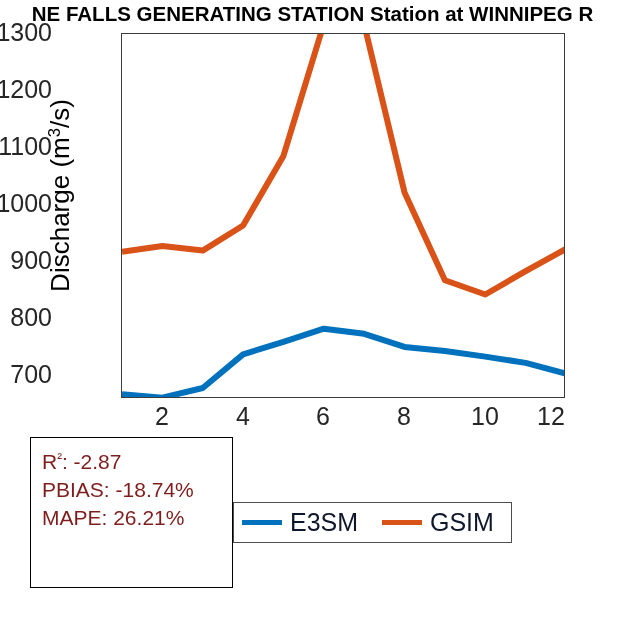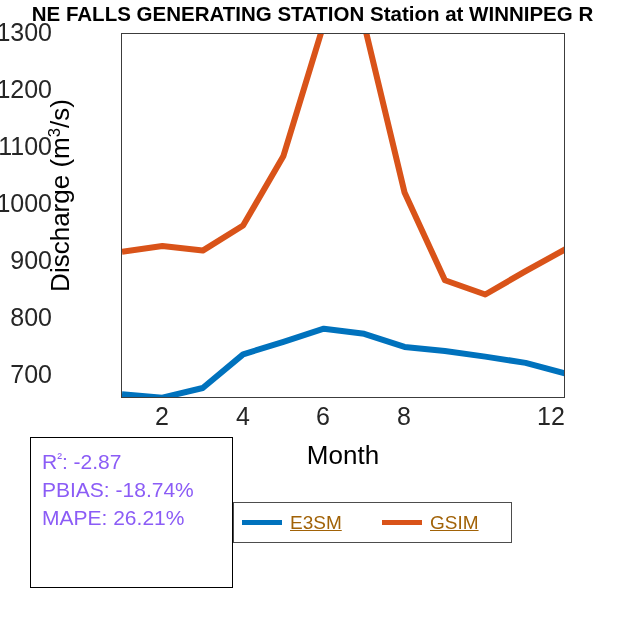--- a/index.html
+++ b/index.html
@@ -139,58 +139,56 @@
     display: flex;
     align-items: center;
   }
   .legend-swatch {
     display: inline-block;
     width: 40px;
     height: 5px;
     margin-right: 8px;
   }
   .legend-text {
-    font-size: 19px;
-    color: #a16207;
+    font-size: 25px;
+    color: #0f172a;
     line-height: 1;
-    text-decoration: underline;
   }
   
   #stats-box {
     position: absolute;
     left: 30px;
     top: 437px;
     width: 203px;
     height: 151px;
     border: 1.6px solid #000000;
     background: #ffffff;
     box-sizing: border-box;
     padding: 6px 0 0 11px;
   }
   .stat-line {
     font-size: 21px;
-    color: #8b5cf6;
+    color: #7f1d1d;
     line-height: 28px;
     white-space: nowrap;
   }
   .stat-line sup {
     font-size: 0.68em;
     vertical-align: 0.45em;
   }
 </style>
 </head>
 <body>
 
 <div id="page">
 
   <div id="chart-title">NE FALLS GENERATING STATION  Station at  WINNIPEG R</div>
 
   <div id="y-axis-title"><span>Discharge (m</span><sup>3</sup><span>/s)</span></div>
 
-  <div id="x-axis-title">Month</div>
 
   <div class="tick-y" style="top:33px"></div>
   <div class="tick-y" style="top:90px"></div>
   <div class="tick-y" style="top:147px"></div>
   <div class="tick-y" style="top:204px"></div>
   <div class="tick-y" style="top:261px"></div>
   <div class="tick-y" style="top:318px"></div>
   <div class="tick-y" style="top:375px"></div>
 
   <div class="tick-y-right" style="top:33px"></div>
@@ -218,20 +216,21 @@
   <div class="tick-x-top" style="left:162px"></div>
   <div class="tick-x-top" style="left:243px"></div>
   <div class="tick-x-top" style="left:323px"></div>
   <div class="tick-x-top" style="left:404px"></div>
   <div class="tick-x-top" style="left:485px"></div>
 
   <div class="xlabel-tick" style="left:122px">2</div>
   <div class="xlabel-tick" style="left:203px">4</div>
   <div class="xlabel-tick" style="left:283px">6</div>
   <div class="xlabel-tick" style="left:364px">8</div>
+  <div class="xlabel-tick" style="left:445px">10</div>
   <div class="xlabel-tick" style="left:511px">12</div>
 
   <div id="plot-area">
     <svg id="plot-svg" width="444" height="365" viewBox="0 0 444 365">
       <polyline id="series-line-0" fill="none" stroke="#0072bd" stroke-width="6" stroke-linejoin="round" stroke-linecap="butt" points="0.00,360.24 40.36,363.66 80.73,353.97 121.09,320.34 161.45,307.80 201.82,294.69 242.18,299.82 282.55,312.93 322.91,316.92 363.27,322.62 403.64,328.89 444.00,339.72"></polyline>
       <polyline id="series-line-1" fill="none" stroke="#d95319" stroke-width="6" stroke-linejoin="round" stroke-linecap="butt" points="0.00,217.74 40.36,212.04 80.73,216.60 121.09,191.52 161.45,121.98 201.82,-10.26 242.18,-9.69 282.55,158.46 322.91,246.24 363.27,260.49 403.64,237.12 444.00,214.89"></polyline>
     </svg>
   </div>
 
   <div id="legend">

